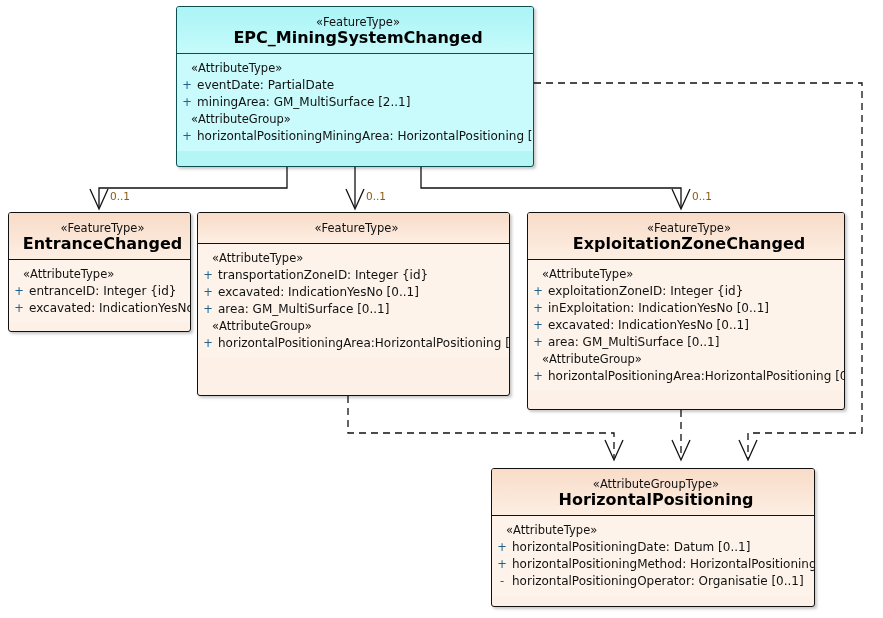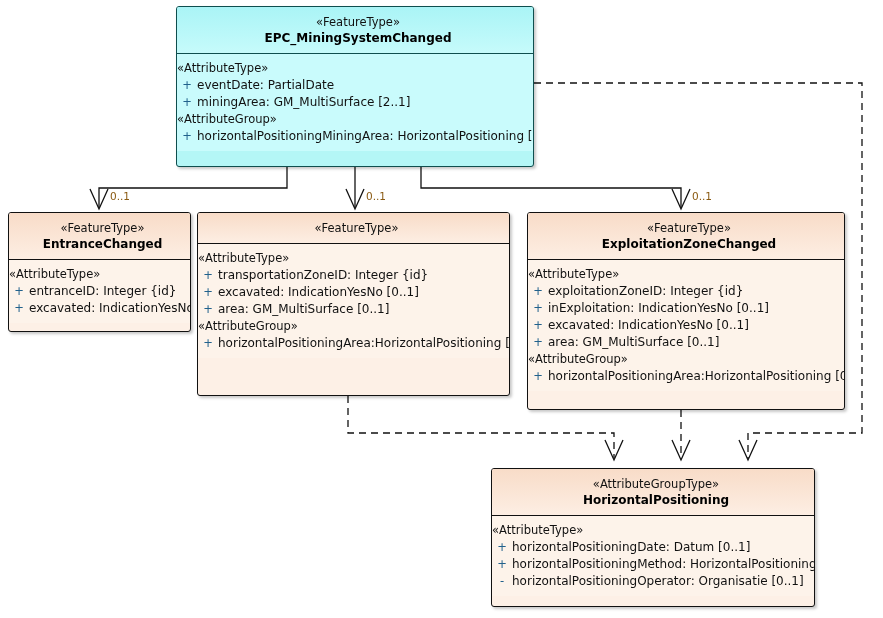--- a/index.html
+++ b/index.html
@@ -31,31 +31,31 @@
     background:linear-gradient(#aaf4f6,#c6fbfb);
     border-bottom-color:#0f4e4e;
   }
   .feature .box-header{
     background:linear-gradient(#f8dcc8,#fdeee3);
   }
   .stereotype{
     font-size:11.5px;color:#111111;line-height:15px;white-space:nowrap;
   }
   .classname{
-    font-size:12px;font-weight:bold;color:#000000;line-height:16px;white-space:nowrap;
+    font-size:16px;font-weight:bold;color:#000000;line-height:16px;white-space:nowrap;
   }
   .box-body{
     padding:6px 0 6px 0;
     background:transparent;
   }
   .root .box-body{ background:#c9fbfc; }
   .feature .box-body{ background:#fdf3ea; }
 
   .group-label{
-    font-size:11.5px;color:#111111;line-height:17px;white-space:nowrap;
+    font-size:11.5px;color:#111111;line-height:17px;padding-left:14px;white-space:nowrap;
   }
   .attr-row{
     display:flex;align-items:baseline;line-height:17px;white-space:nowrap;
   }
   .attr-vis{
     width:20px;min-width:20px;text-align:center;font-size:11.5px;color:#21618c;
   }
   .attr-text{
     font-size:12px;color:#111111;
   }

